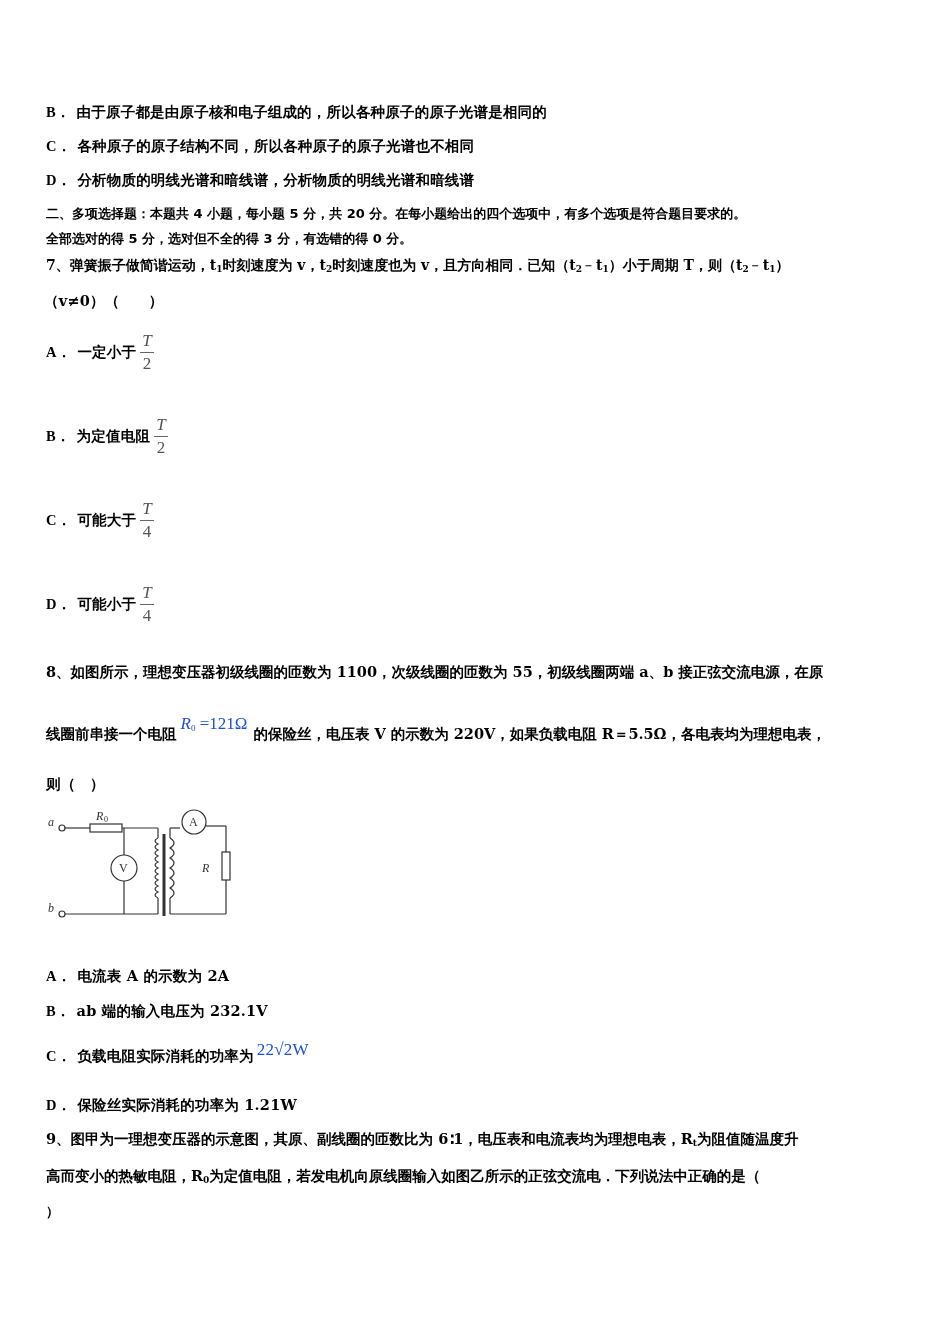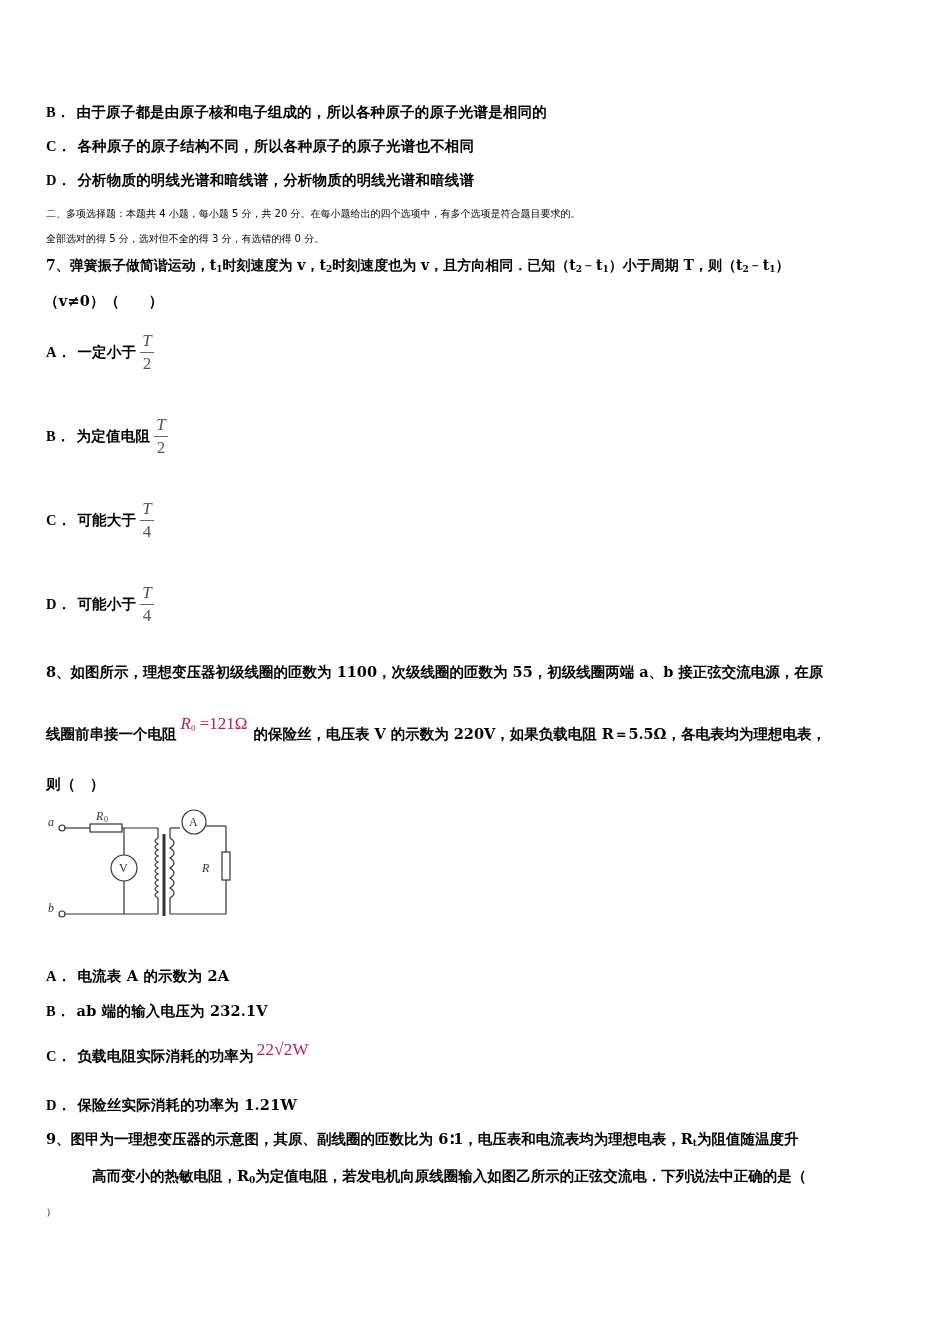--- a/index.html
+++ b/index.html
@@ -6,33 +6,33 @@
   body {
     width: 950px; height: 1344px; position: relative; overflow: hidden;
     font-family: "DejaVu Serif", "Liberation Serif", serif;
     color: #000;
   }
   .line {
     position: absolute; left: 46px; white-space: nowrap;
     font-size: 14.5px; line-height: 20px; font-weight: bold;
     letter-spacing: 0.2px;
   }
-  .line.normal { font-weight: normal; font-family: "DejaVu Sans", "Liberation Sans", sans-serif; font-size: 10px; }
+  .line.normal { font-weight: bold; font-family: "DejaVu Sans", "Liberation Sans", sans-serif; font-size: 13px; }
   .opt-letter { font-family: "Liberation Serif", "DejaVu Serif", serif; font-weight: bold; margin-right: 6px; }
   sub { font-size: 9px; vertical-align: -2px; line-height: 0; }
   .frac {
     display: inline-block; position: relative; vertical-align: middle;
     font-family: "Liberation Serif", "DejaVu Serif", serif; font-weight: normal;
     color: #555; text-align: center; width: 14px; margin-left: 4px;
   }
   .frac .num { display: block; font-style: italic; font-size: 17px; line-height: 18px; border-bottom: 1px solid #666; padding-bottom: 2px; }
   .frac .den { display: block; font-size: 17px; line-height: 18px; padding-top: 2px; }
   .math-inline {
     font-family: "Liberation Serif", "DejaVu Serif", serif; font-weight: normal;
-    color: #be185d; font-size: 17px; position: relative; top: -10px; margin: 0 6px 0 4px;
+    color: #1d4ed8; font-size: 17px; position: relative; top: -10px; margin: 0 6px 0 4px;
   }
   .math-inline i { font-style: italic; }
   .math-inline .s0 { font-size: 9px; }
   .circuit { position: absolute; left: 46px; top: 808px; width: 200px; height: 116px; }
 </style>
 </head>
 <body>
 
 <div class="line" style="top:102px">
   <span class="opt-letter">B．</span><span>由于原子都是由原子核和电子组成的，所以各种原子的原子光谱是相同的</span>
@@ -126,16 +126,16 @@
 <div class="line" style="top:1046px">
   <span class="opt-letter">C．</span><span>负载电阻实际消耗的功率为</span><span class="math-inline" style="top:-6px; margin-left:3px;">22√2W</span>
 </div>
 <div class="line" style="top:1095px">
   <span class="opt-letter">D．</span><span>保险丝实际消耗的功率为 1.21W</span>
 </div>
 
 <div class="line" style="top:1129px; letter-spacing:0;">
   <span>9、图甲为一理想变压器的示意图，其原、副线圈的匝数比为 6∶1，电压表和电流表均为理想电表，R</span><sub>t</sub><span>为阻值随温度升</span>
 </div>
-<div class="line" style="top:1166px; letter-spacing:0;margin-left:46px;">
+<div class="line" style="top:1166px; letter-spacing:0;">
   <span>高而变小的热敏电阻，R</span><sub>0</sub><span>为定值电阻，若发电机向原线圈输入如图乙所示的正弦交流电．下列说法中正确的是（</span>
 </div>
 <div class="line normal" style="top:1202px">）</div>
 
 </body></html>

